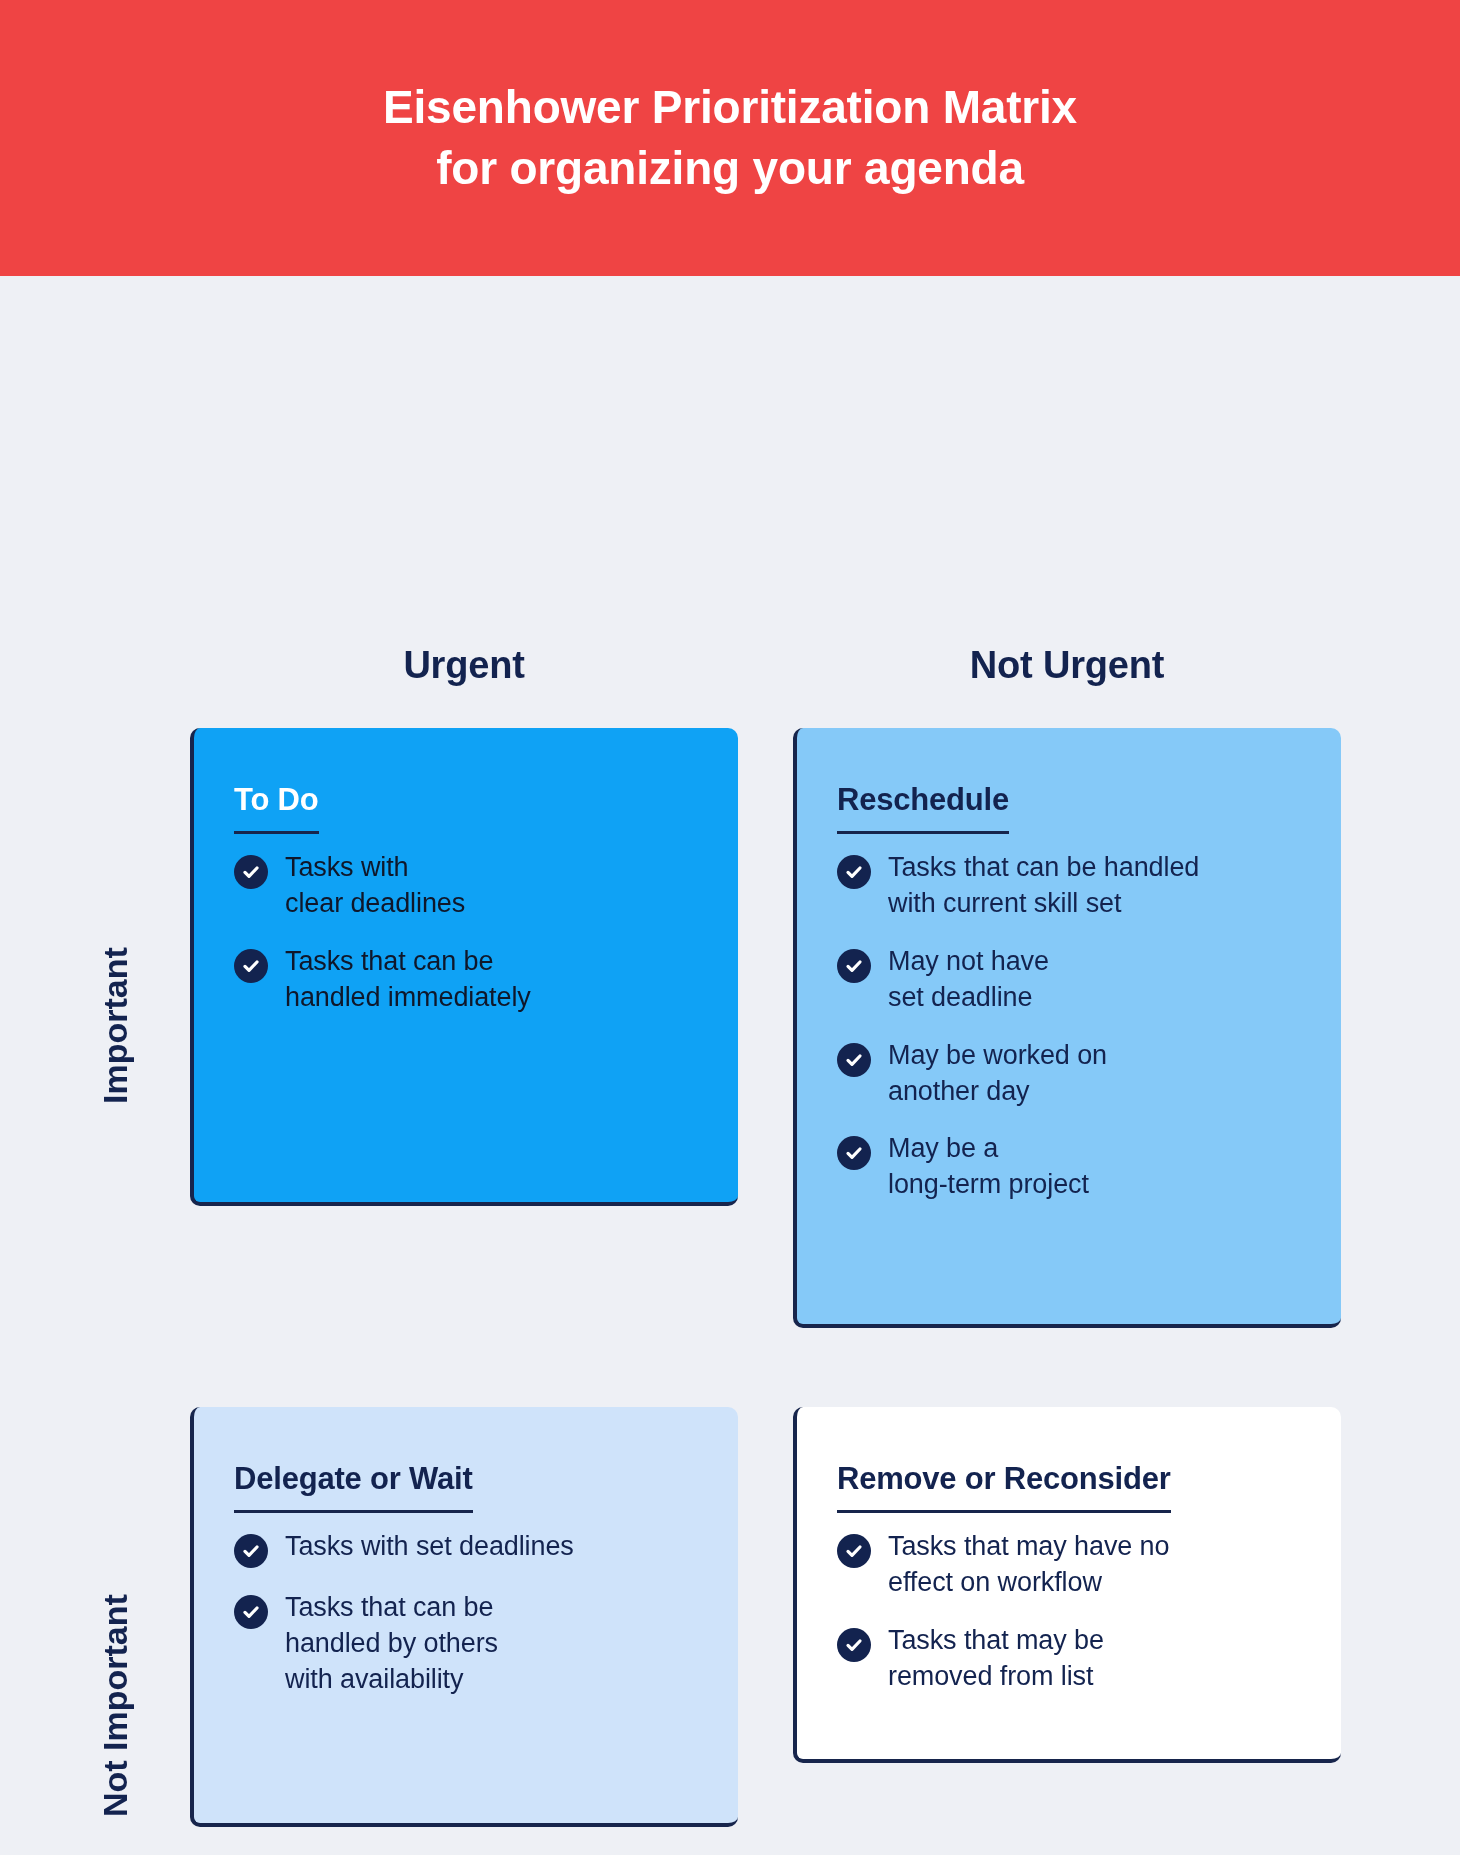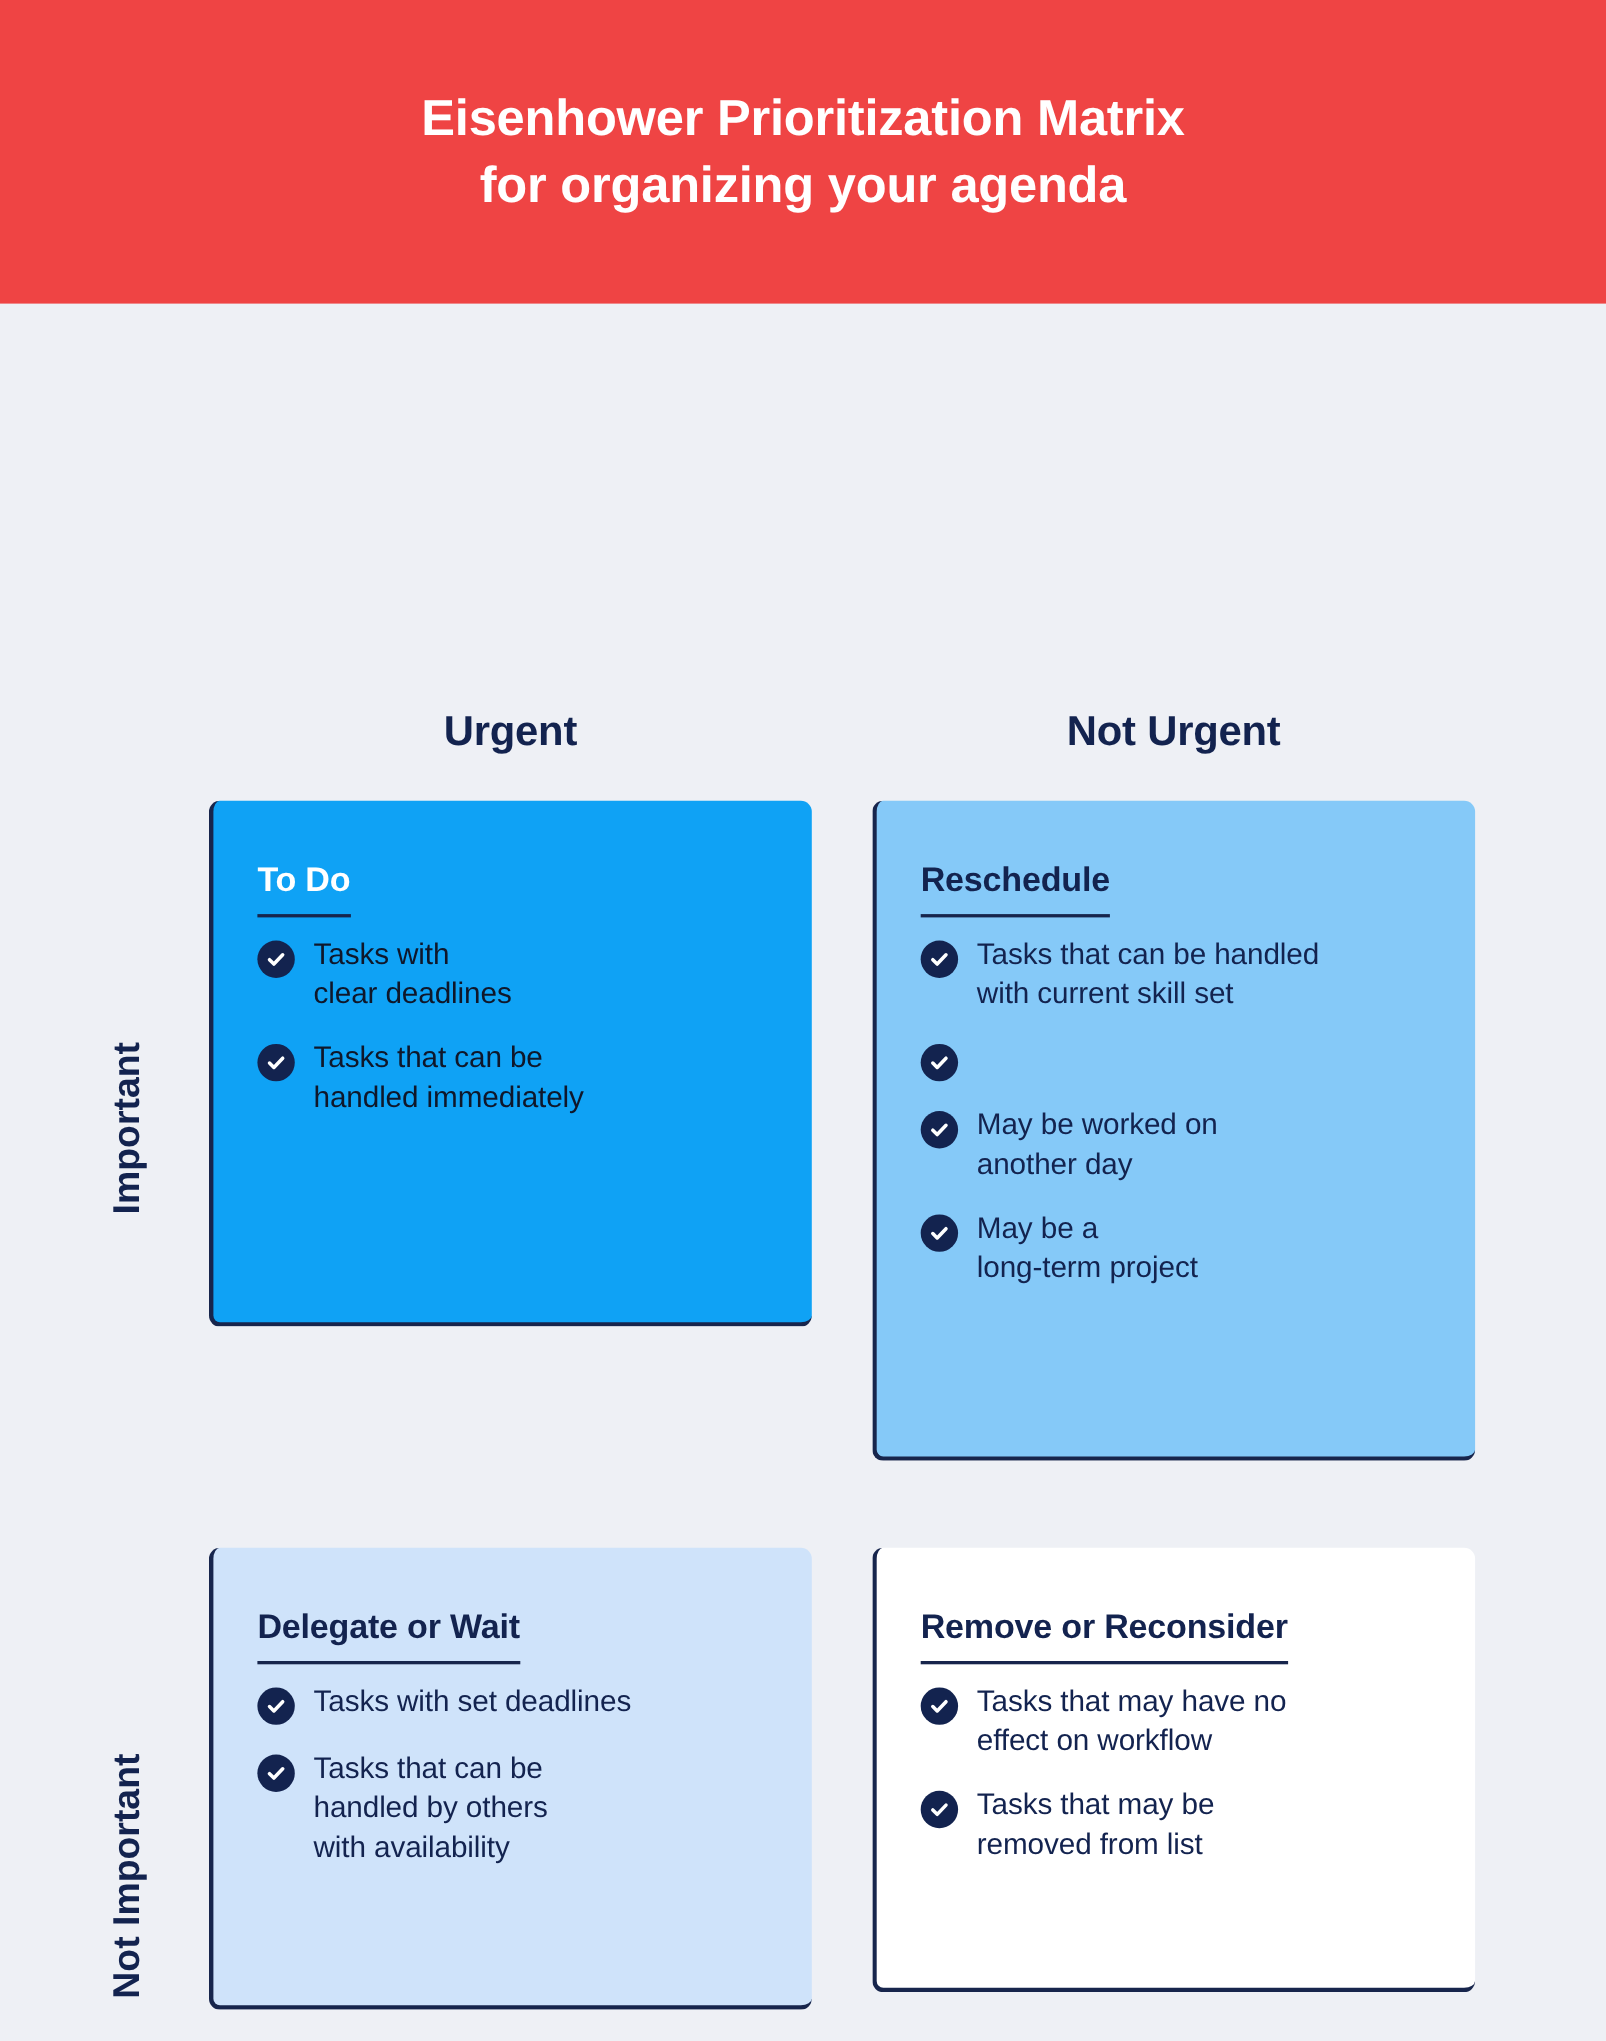--- a/index.html
+++ b/index.html
@@ -72,21 +72,21 @@
   .quad {
     position: absolute;
     border-radius: 10px;
     border-left: 4px solid #17254c;
     border-bottom: 4px solid #17254c;
     padding: 54px 34px 30px 40px;
   }
   .quad.q1 { left: 190px;  top: 452px;  width: 548px; height: 478px;  background: #0fa2f5; }
   .quad.q2 { left: 793px;  top: 452px;  width: 548px; height: 600px;  background: #85c9f8; }
   .quad.q3 { left: 190px;  top: 1131px; width: 548px; height: 420px;  background: #cfe3fa; }
-  .quad.q4 { left: 793px;  top: 1131px; width: 548px; height: 404px;  background: #ffffff; }
+  .quad.q4 { left: 793px;  top: 1131px; width: 548px; height: 356px;  background: #ffffff; }
 
   
   .quad-title {
     font-size: 31px;
     font-weight: bold;
     letter-spacing: -0.2px;
     display: inline-block;
     padding-bottom: 13px;
     margin-bottom: 16px;
   }
@@ -180,20 +180,22 @@
         </span>
         <span class="bullet-text">Tasks that can be handled
 with current skill set</span>
       </li>
       <li class="bullet">
         <span class="check-badge">
           <svg width="20" height="20" viewBox="0 0 20 20">
               <path d="M4 10.4l4 4 8-8.4" fill="none" stroke="#ffffff" stroke-width="3.2" stroke-linecap="round" stroke-linejoin="round"></path>
             </svg>
         </span>
+        <span class="bullet-text">May not have
+set deadline</span>
       </li>
       <li class="bullet">
         <span class="check-badge">
           <svg width="20" height="20" viewBox="0 0 20 20">
               <path d="M4 10.4l4 4 8-8.4" fill="none" stroke="#ffffff" stroke-width="3.2" stroke-linecap="round" stroke-linejoin="round"></path>
             </svg>
         </span>
         <span class="bullet-text">May be worked on
 another day</span>
       </li>

